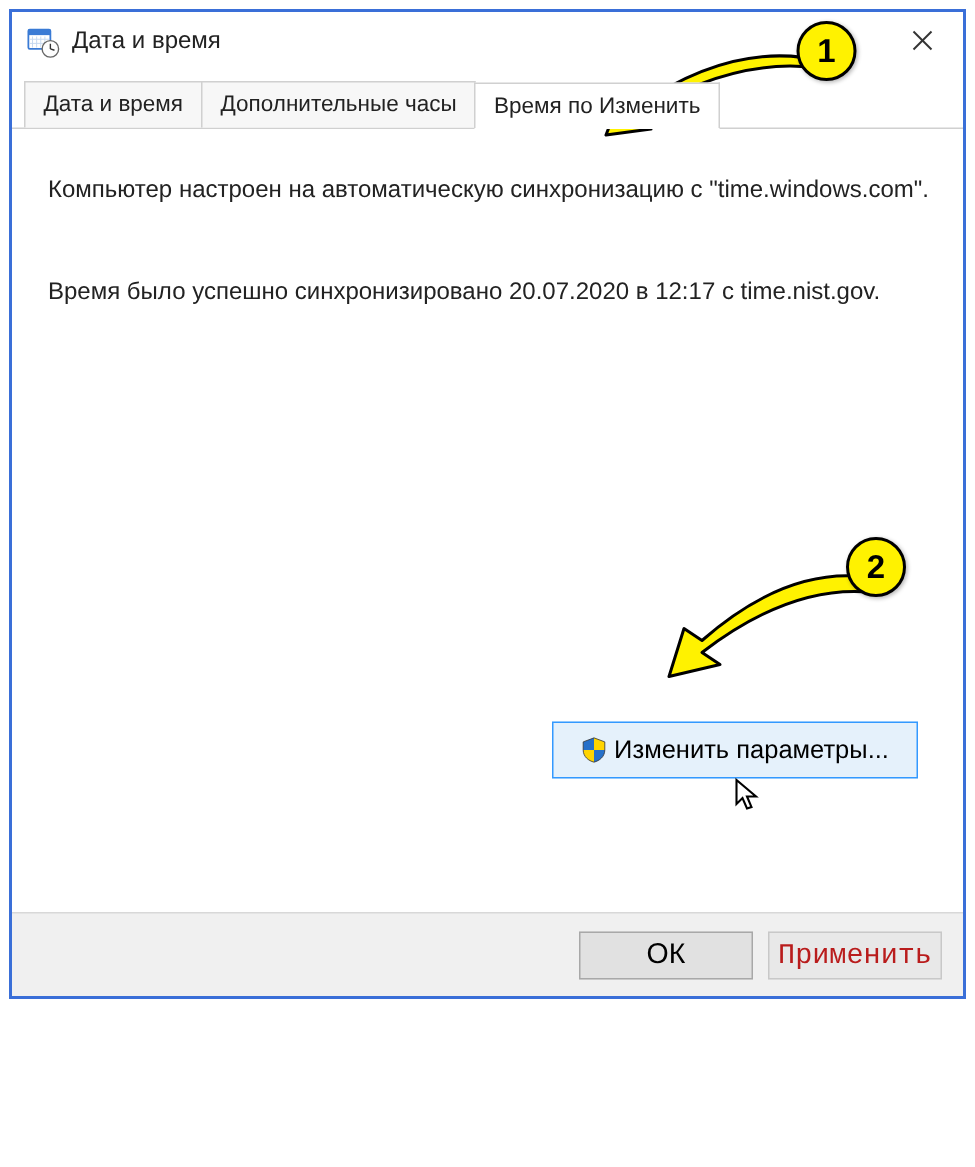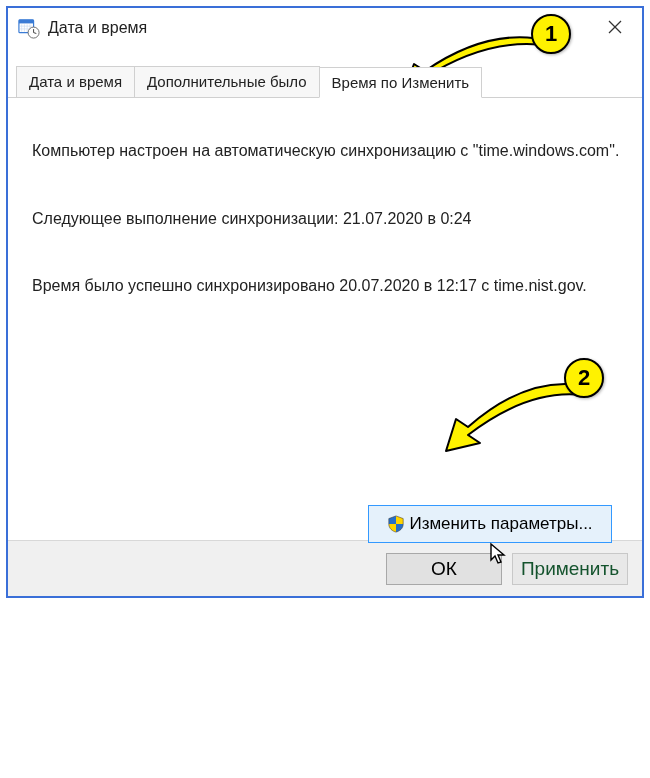--- a/index.html
+++ b/index.html
@@ -10,26 +10,25 @@
       width: 650px;
       height: 778px;
       overflow: hidden;
       position: relative;
     }
     .window {
       position: absolute;
       left: 6px;
       top: 6px;
       width: 638px;
-      height: 592px;
+      height: 660px;
       border: 2px solid #3a6fd8;
       background: #fff;
       display: flex;
       flex-direction: column;
-      gap: 12px;
     }
     .titlebar {
       height: 40px;
       display: flex;
       align-items: center;
       padding: 0 4px 0 10px;
       background: #fff;
     }
     .titlebar-icon {
       width: 22px;
@@ -126,24 +125,25 @@
     }
     .btn {
       width: 116px;
       height: 32px;
       border: 1px solid #a8a8a8;
       background: #e1e1e1;
       font-size: 19px;
       cursor: pointer;
     }
     .btn:disabled {
-      color: #14532d;
+      color: #b91c1c;
       cursor: default;
       background: #e8e8e8;
       border-color: #c8c8c8;
+      font-family: Liberation Mono, monospace;
     }
 
     
     .callout {
       position: absolute;
       pointer-events: none;
     }
     .callout-badge {
       width: 40px;
       height: 40px;
@@ -186,27 +186,26 @@
         <svg width="14" height="14" viewBox="0 0 14 14">
             <line x1="1" y1="1" x2="13" y2="13" stroke="currentColor" stroke-width="1.3"></line>
             <line x1="13" y1="1" x2="1" y2="13" stroke="currentColor" stroke-width="1.3"></line>
           </svg>
       </span>
     </div>
   </div>
 
   <div class="tabs">
     <div class="tab">Дата и время</div>
-    <div class="tab">Дополнительные было</div>
+    <div class="tab">Дополнительные часы</div>
     <div class="tab active">Время по Изменить</div>
   </div>
 
   <div class="content">
     <p class="para">Компьютер настроен на автоматическую синхронизацию с "time.windows.com".</p>
-    <p class="para">Следующее выполнение синхронизации: 21.07.2020 в 0:24</p>
     <p class="para">Время было успешно синхронизировано 20.07.2020 в 12:17 с time.nist.gov.</p>
 
     <button class="change-btn">
       <span class="shield-icon">
         <svg viewBox="0 0 20 20" width="18" height="18">
           <path d="M10 1 L18 4 L18 10 C18 15 14 18 10 19 C6 18 2 15 2 10 L2 4 Z" fill="#fff"></path>
           <path d="M10 1 L18 4 L18 10 L10 10 Z" fill="#ffd400"></path>
           <path d="M2 4 L10 1 L10 10 L2 10 Z" fill="#2670c9"></path>
           <path d="M10 10 L18 10 C18 15 14 18 10 19 Z" fill="#2670c9"></path>
           <path d="M2 10 L10 10 L10 19 C6 18 2 15 2 10 Z" fill="#ffd400"></path>

